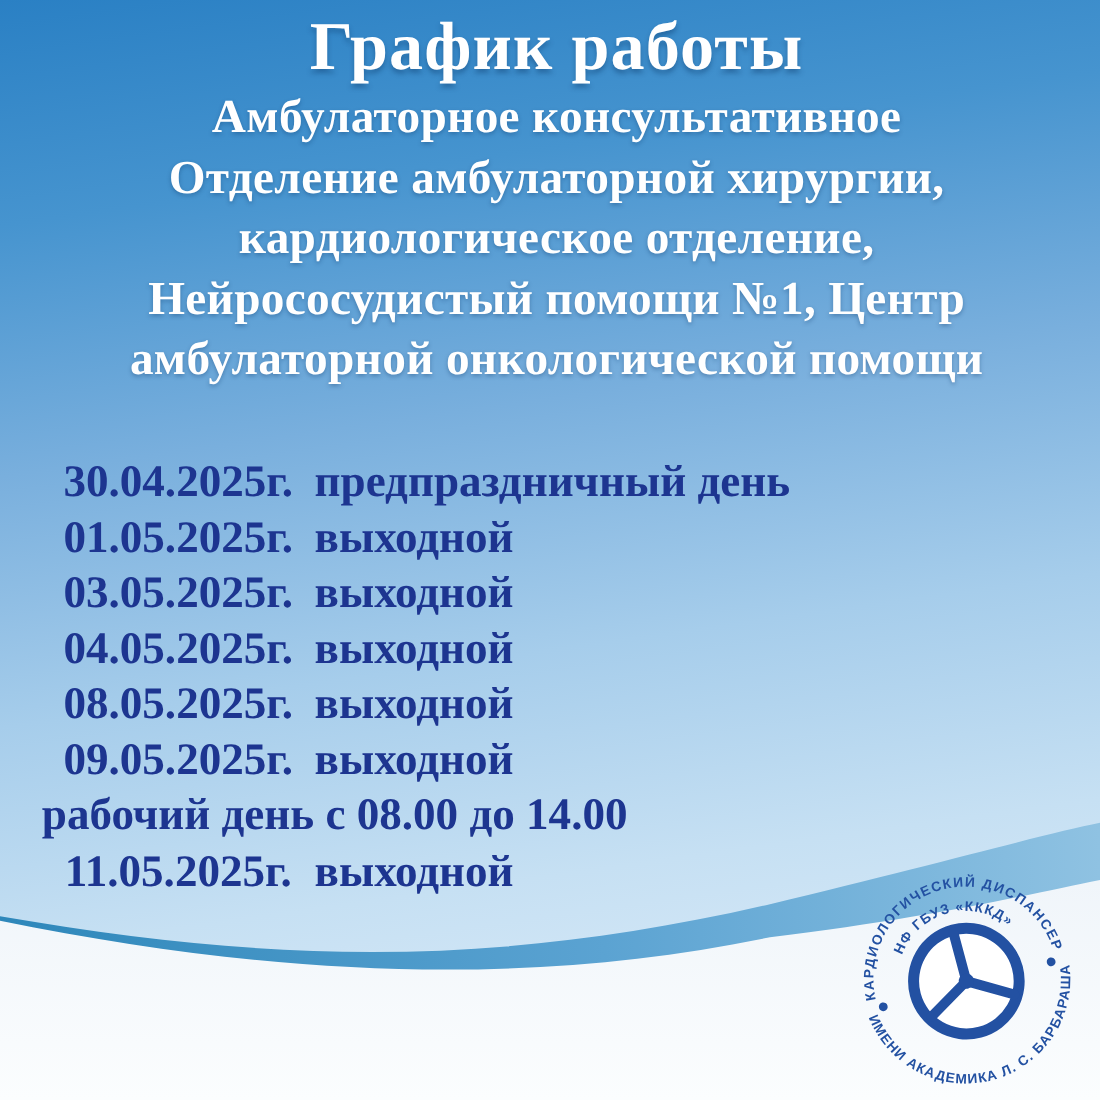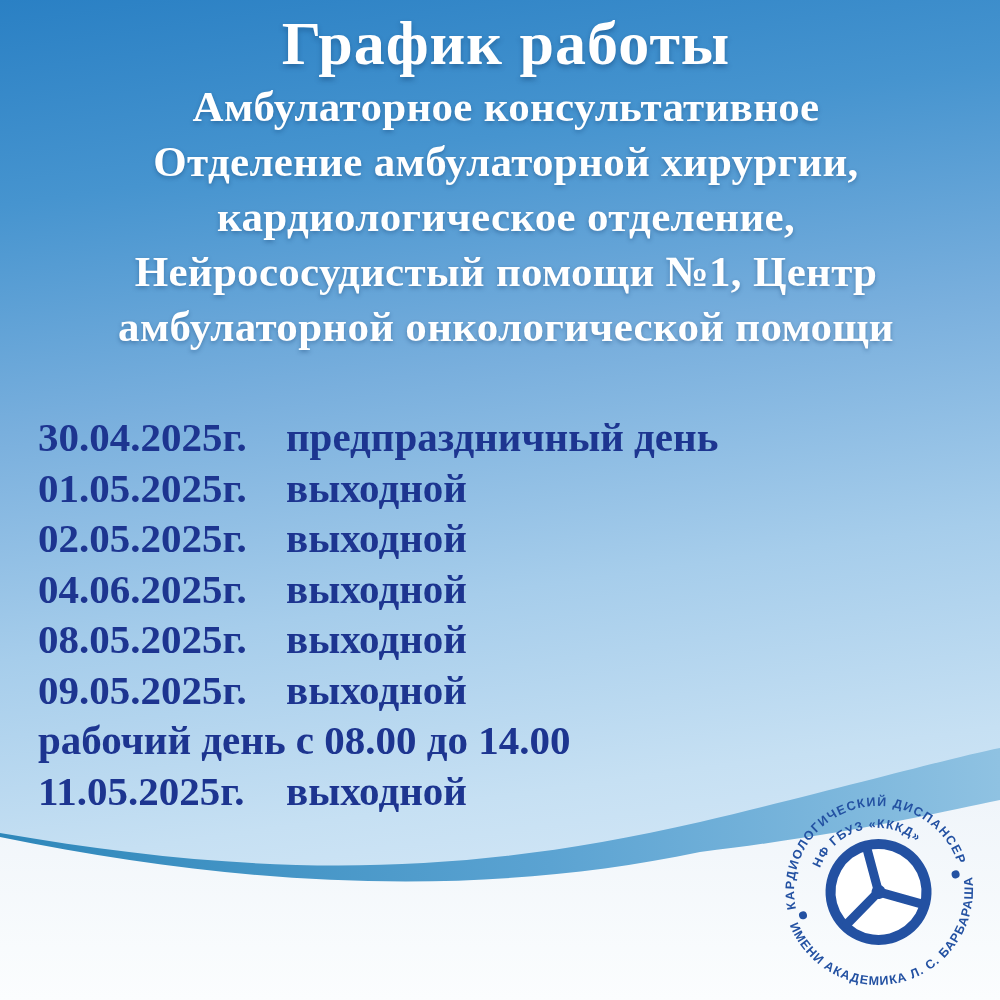--- a/index.html
+++ b/index.html
@@ -22,20 +22,21 @@
   }
   .subtitle-line{
     font-size:43px;font-weight:bold;line-height:55px;letter-spacing:.3px;
     text-shadow:0 2px 4px rgba(8,49,96,.35);
     white-space:nowrap;
   }
 
   .schedule-list{
     position:absolute;left:38px;top:412px;right:20px;
     color:#1d3590;
+    text-align:center;
   }
   .schedule-row{
     display:flex;align-items:baseline;
     font-size:41px;font-weight:bold;line-height:50.5px;white-space:nowrap;
   }
   .schedule-date{width:248px;flex:0 0 auto;}
   .schedule-status{flex:0 0 auto;}
 
   .call-line{
     position:absolute;left:38px;top:910px;
@@ -83,25 +84,25 @@
   <div class="schedule-list">
     <div class="schedule-row">
       <span class="schedule-date">30.04.2025г.</span>
       <span class="schedule-status">предпраздничный день</span>
     </div>
     <div class="schedule-row">
       <span class="schedule-date">01.05.2025г.</span>
       <span class="schedule-status">выходной</span>
     </div>
     <div class="schedule-row">
-      <span class="schedule-date">02.05.2025г.</span>
+      <span class="schedule-date">03.05.2025г.</span>
       <span class="schedule-status">выходной</span>
     </div>
     <div class="schedule-row">
-      <span class="schedule-date">04.06.2025г.</span>
+      <span class="schedule-date">04.05.2025г.</span>
       <span class="schedule-status">выходной</span>
     </div>
     <div class="schedule-row">
       <span class="schedule-date">08.05.2025г.</span>
       <span class="schedule-status">выходной</span>
     </div>
     <div class="schedule-row">
       <span class="schedule-date">09.05.2025г.</span>
       <span class="schedule-status">выходной</span>
     </div>

